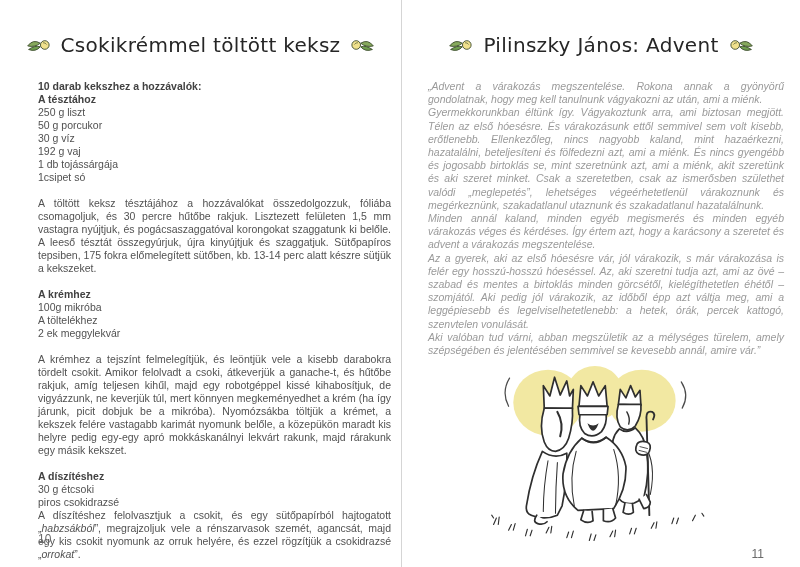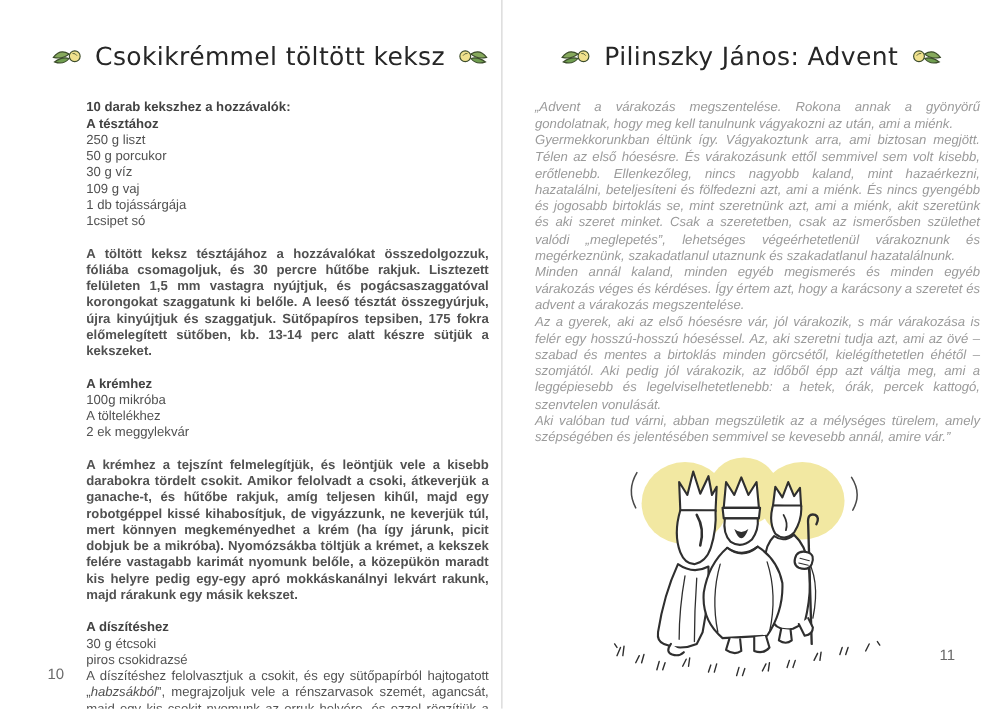--- a/index.html
+++ b/index.html
@@ -5,21 +5,21 @@
   html, body { margin:0; padding:0; }
   body {
     width:800px; height:567px;
     background:#ffffff;
     font-family:"Liberation Sans", sans-serif;
     overflow:hidden;
     position:relative;
   }
   .spread { display:flex; width:800px; height:567px; }
   .page { position:relative; height:567px; box-sizing:border-box; }
-  .page-left  { width:401px;padding-left:31px; }
+  .page-left  { width:401px; }
   .divider    { width:1px; height:567px; background:#d5d5d5; }
   .page-right { width:398px; }
 
   .title-row {
     margin-top:30px;
     display:flex; align-items:center; justify-content:center; gap:9px;
     height:30px;
   }
   .page-title {
     margin:0;
@@ -35,21 +35,21 @@
 
   
   .body-left {
     margin:20px 10px 0 38px;
     font-size:10.5px;
     line-height:13px;
     color:#515151;
   }
   .body-left p { margin:0; }
   .bold { font-weight:bold; color:#424242; }
-  .gap-top { margin-top:13px !important;font-weight:bold; }
+  .gap-top { margin-top:13px !important; }
   .para { text-align:justify; }
   .para em { font-style:italic; }
 
   
   .body-right {
     margin:20px 16px 0 26px;
     font-size:10.5px;
     line-height:13.2px;
     font-style:italic;
     color:#9a9a9a;
@@ -58,21 +58,21 @@
   .body-right p { margin:0; }
 
   .illo { display:block; margin:8px auto 0; }
 
   .pagenum {
     position:absolute;
     font-size:12px;
     color:#6a6a6a;
   }
   .pn-left  { left:38px;  bottom:21px; }
-  .pn-right { right:36px; bottom:36px; }
+  .pn-right { right:36px; bottom:6px; }
 </style>
 </head>
 <body>
 
 <div class="spread">
 
   <section class="page page-left">
     <header class="title-row">
       <svg class="sprig" width="27" height="18" viewBox="0 0 30 20">
         <path d="M3,11 Q9,3 17,8 Q11,13 3,11 Z" fill="#86a95c" stroke="#3c4c2c" stroke-width="1"></path>
@@ -88,21 +88,21 @@
         <path d="M20,7.5 a4,4 0 0 1 4,2" fill="none" stroke="#3c4c2c" stroke-width="0.7"></path>
       </svg>
     </header>
 
     <div class="body-left">
       <p class="bold">10 darab kekszhez a hozzávalók:</p>
       <p class="bold">A tésztához</p>
       <p>250 g liszt</p>
       <p>50 g porcukor</p>
       <p>30 g víz</p>
-      <p>109 g vaj</p>
+      <p>192 g vaj</p>
       <p>1 db tojássárgája</p>
       <p>1csipet só</p>
 
       <p class="para gap-top">A töltött keksz tésztájához a hozzávalókat összedolgozzuk, fóliába csomagoljuk, és 30 percre hűtőbe rakjuk. Lisztezett felületen 1,5 mm vastagra nyújtjuk, és pogácsaszaggatóval korongokat szaggatunk ki belőle. A leeső tésztát összegyúrjuk, újra kinyújtjuk és szaggatjuk. Sütőpapíros tepsiben, 175 fokra előmelegített sütőben, kb. 13-14 perc alatt készre sütjük a kekszeket.</p>
 
       <p class="bold gap-top">A krémhez</p>
       <p>100g mikróba</p>
       <p>A töltelékhez</p>
       <p>2 ek meggylekvár</p>
 

